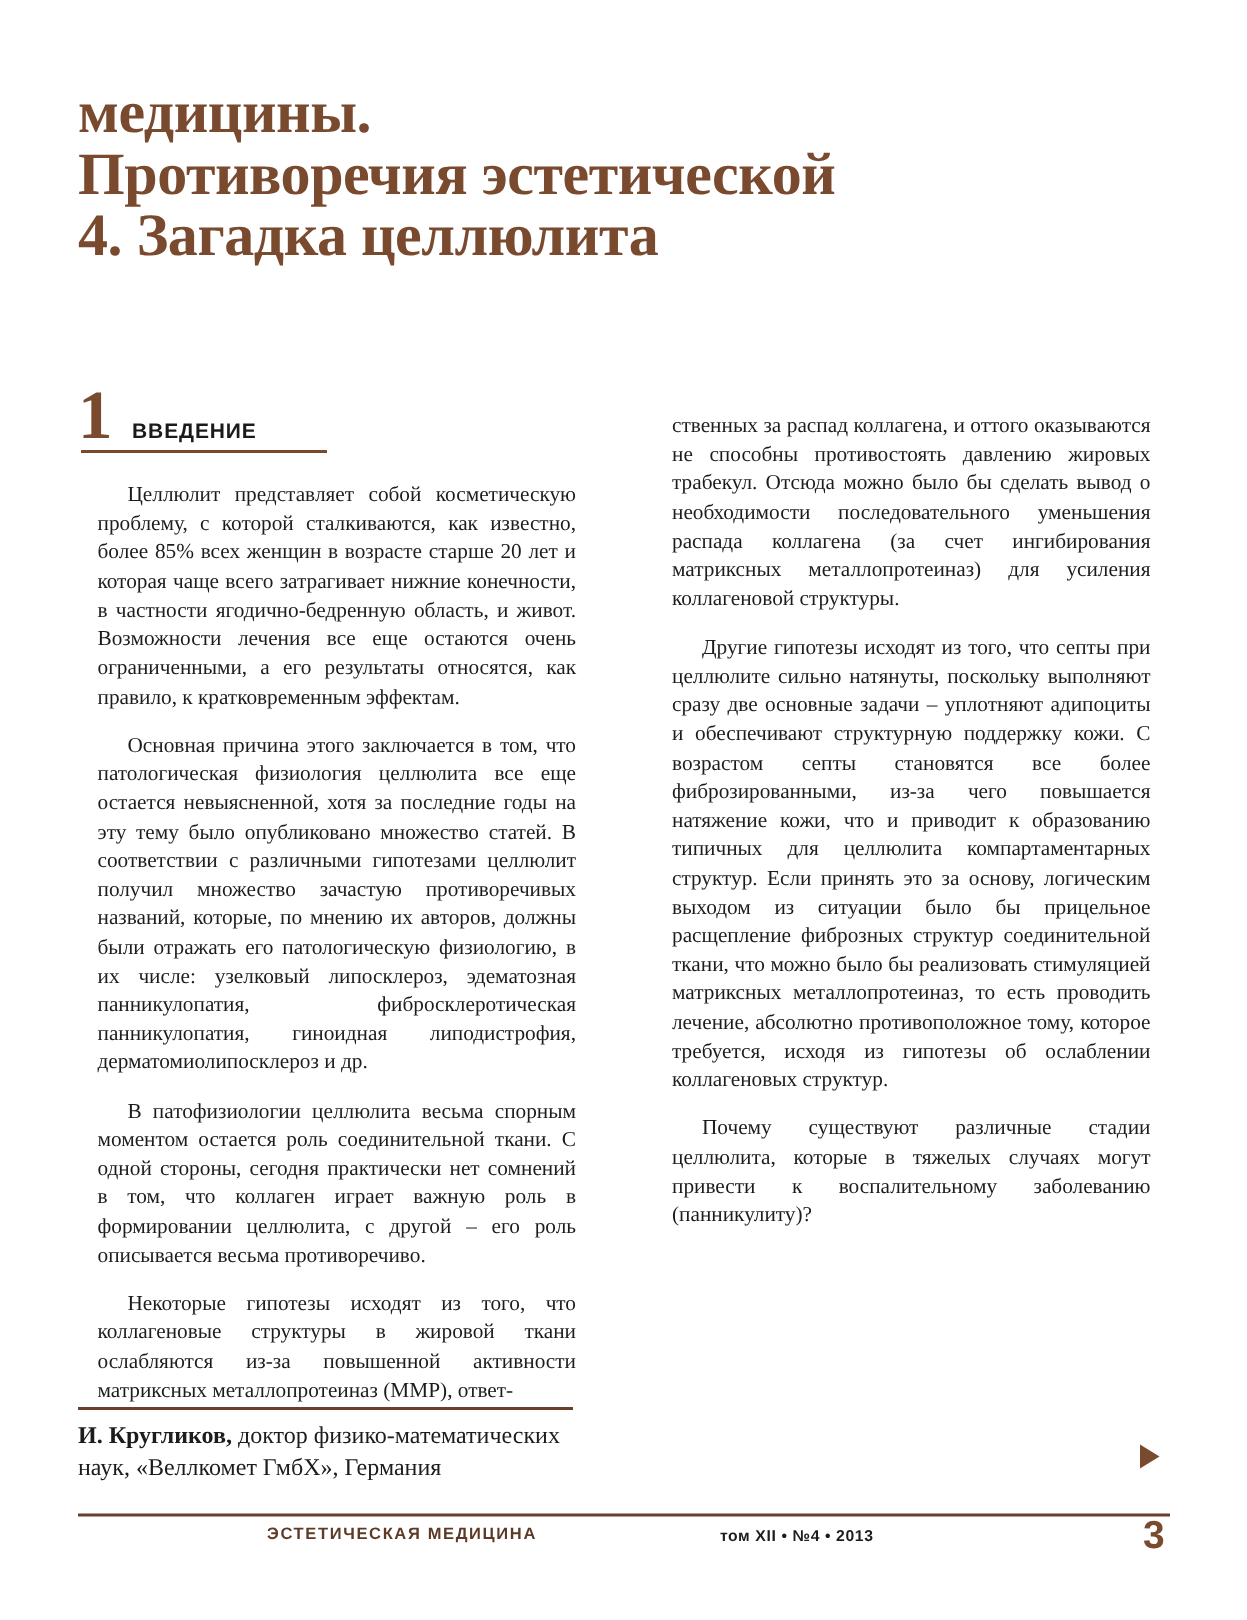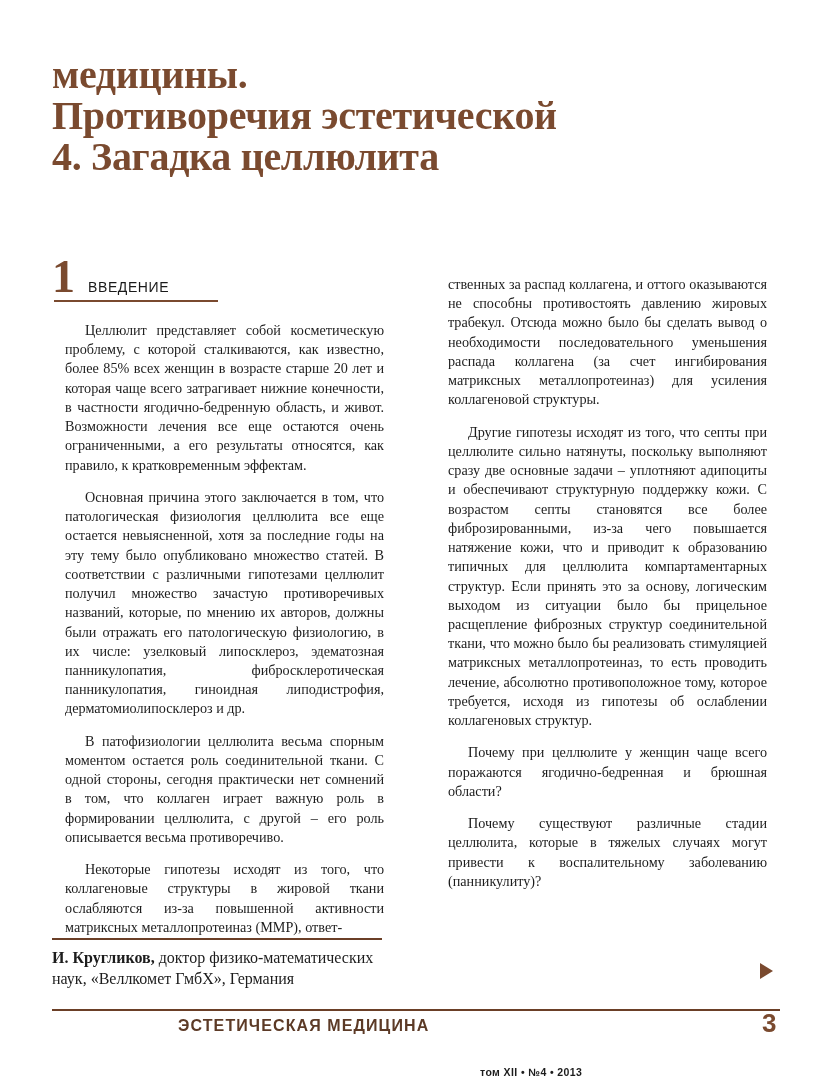--- a/index.html
+++ b/index.html
@@ -83,21 +83,21 @@
     font-weight: bold;
     font-size: 46px;
     color: #7a4a2f;
     line-height: 1;
   }
   .sec-title {
     position: absolute;
     left: 36px;
     top: 16px;
     font-family: "Liberation Sans", sans-serif;
-    font-weight: normal;
+    font-weight: bold;
     font-size: 14px;
     letter-spacing: 0.6px;
     color: #1a1a1a;
   }
   .sec-rule {
     position: absolute;
     left: 2px;
     top: 38px;
     width: 164px;
     height: 2px;
@@ -134,28 +134,28 @@
     width: 728px;
     height: 1.5px;
     background: #6b3f27;
   }
   .footer-journal {
     position: absolute;
     left: 178px;
     top: 1017px;
     font-family: "Liberation Sans", sans-serif;
     font-weight: bold;
-    font-size: 16px;
+    font-size: 11px;
     letter-spacing: 1.1px;
     color: #5c3a26;
   }
   .footer-issue {
     position: absolute;
     left: 480px;
-    top: 1066px;
+    top: 1018px;
     font-family: "Liberation Sans", sans-serif;
     font-weight: bold;
     font-size: 10.5px;
     letter-spacing: 0.4px;
     color: #1c1c1c;
   }
   .footer-page {
     position: absolute;
     left: 762px;
     top: 1008px;
@@ -196,21 +196,20 @@
       </div>
       <p class="first">Целлюлит представляет собой косметическую проблему, с которой сталкиваются, как известно, более 85% всех женщин в возрасте старше 20 лет и которая чаще всего затрагивает нижние конечности, в частности ягодично-бедренную область, и живот. Возможности лечения все еще остаются очень ограниченными, а его результаты относятся, как правило, к кратковременным эффектам.</p>
       <p>Основная причина этого заключается в том, что патологическая физиология целлюлита все еще остается невыясненной, хотя за последние годы на эту тему было опубликовано множество статей. В соответствии с различными гипотезами целлюлит получил множество зачастую противоречивых названий, которые, по мнению их авторов, должны были отражать его патологическую физиологию, в их числе: узелковый липосклероз, эдематозная панникулопатия, фибросклеротическая панникулопатия, гиноидная липодистрофия, дерматомиолипосклероз и др.</p>
       <p>В патофизиологии целлюлита весьма спорным моментом остается роль соединительной ткани. С одной стороны, сегодня практически нет сомнений в том, что коллаген играет важную роль в формировании целлюлита, с другой – его роль описывается весьма противоречиво.</p>
       <p>Некоторые гипотезы исходят из того, что коллагеновые структуры в жировой ткани ослабляются из-за повышенной активности матриксных металлопротеиназ (ММР), ответ-</p>
     </div>
 
     <div class="col col-right">
       <p style="text-indent:0">ственных за распад коллагена, и оттого оказываются не способны противостоять давлению жировых трабекул. Отсюда можно было бы сделать вывод о необходимости последовательного уменьшения распада коллагена (за счет ингибирования матриксных металлопротеиназ) для усиления коллагеновой структуры.</p>
       <p>Другие гипотезы исходят из того, что септы при целлюлите сильно натянуты, поскольку выполняют сразу две основные задачи – уплотняют адипоциты и обеспечивают структурную поддержку кожи. С возрастом септы становятся все более фиброзированными, из-за чего повышается натяжение кожи, что и приводит к образованию типичных для целлюлита компартаментарных структур. Если принять это за основу, логическим выходом из ситуации было бы прицельное расщепление фиброзных структур соединительной ткани, что можно было бы реализовать стимуляцией матриксных металлопротеиназ, то есть проводить лечение, абсолютно противоположное тому, которое требуется, исходя из гипотезы об ослаблении коллагеновых структур.</p>
-      <p>Почему при целлюлите у женщин чаще всего поражаются ягодично-бедренная и брюшная области?</p>
       <p>Почему существуют различные стадии целлюлита, которые в тяжелых случаях могут привести к воспалительному заболеванию (панникулиту)?</p>
     </div>
   </div>
 
   <div class="author-block">
     <div class="author-rule"></div>
     <div class="author-text">
       <span class="author-name">И. Кругликов,</span><span> доктор физико-математических наук, «Веллкомет ГмбХ», Германия</span>
     </div>
   </div>

